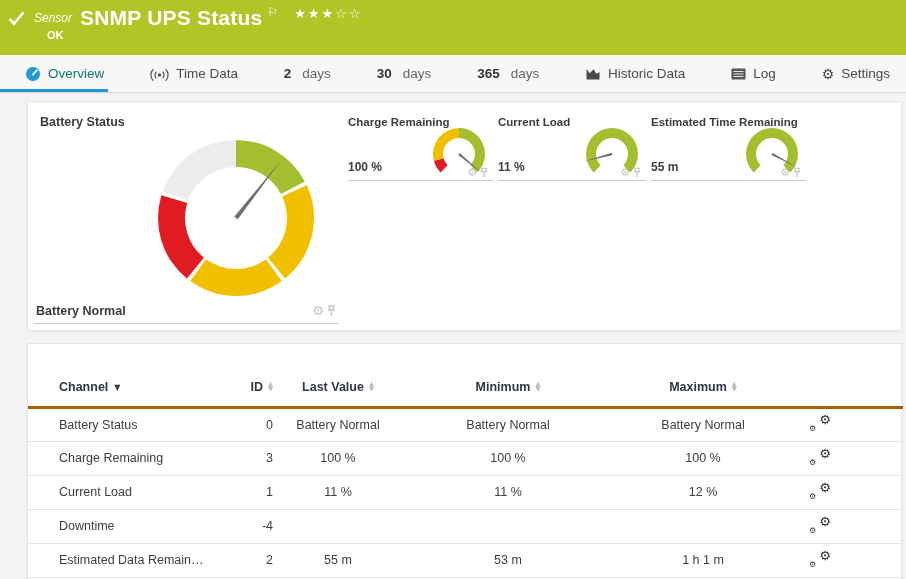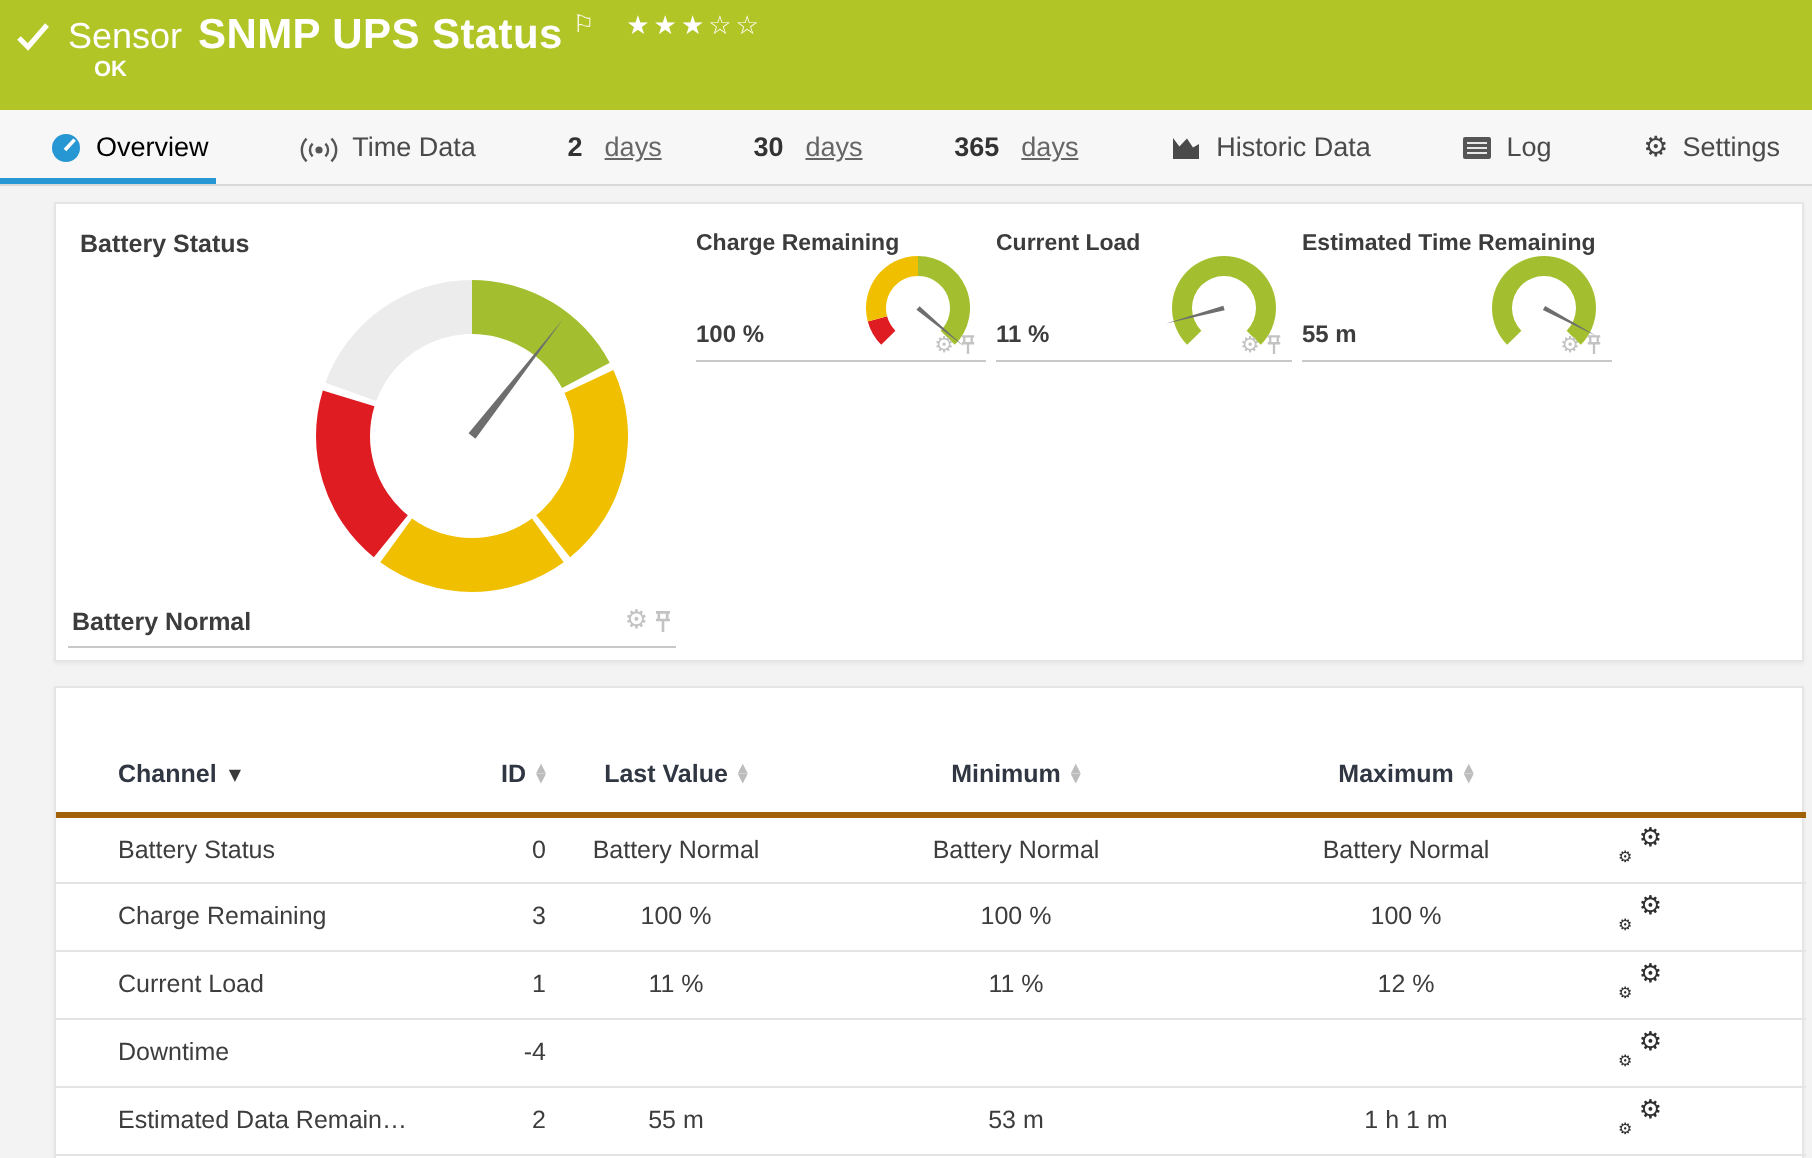--- a/index.html
+++ b/index.html
@@ -5,34 +5,34 @@
   * { margin:0; padding:0; box-sizing:border-box; }
   html,body { width:906px; height:579px; overflow:hidden; }
   body {
     font-family:"Liberation Sans","DejaVu Sans",sans-serif;
     background:#f3f3f3; color:#3d3d3d;
   }
   
   .topbar { height:55px; background:#b2c527; color:#fff; position:relative; }
   .topbar-row1 { display:flex; align-items:center; padding:6px 0 0 8px; }
   .check-icon { width:17px; height:15px; flex:0 0 auto; }
-  .kind { font-size:18px; margin-left:9px; }
+  .kind { font-style:italic; font-size:12px; margin-left:9px; }
   .sensor-title { font-weight:bold; font-size:21px; margin-left:8px; letter-spacing:.2px; }
   .flag-icon { font-size:12px; margin-left:5px; transform:translateY(-6px); font-family:"DejaVu Sans",sans-serif;}
   .stars { margin-left:16px; font-size:13px; letter-spacing:2px; transform:translateY(-5px); font-family:"DejaVu Sans",sans-serif;}
   .status-ok { position:absolute; left:47px; top:29px; font-size:11px; font-weight:bold; }
   
   .tabs { height:38px; background:#f7f7f7; border-bottom:1px solid #d8d8d8;
           display:flex; justify-content:space-between; align-items:stretch;
           padding:0 16px 0 25px; }
   .tab { position:relative; display:flex; align-items:center; gap:7px;
          font-size:13.5px; color:#4a4a4a; cursor:pointer; }
   .tab .num { font-weight:bold; color:#333; margin-right:4px; }
-  .tab .unit { color:#666;text-decoration:underline; }
-  .tab.active { color:#000000; }
+  .tab .unit { color:#666; }
+  .tab.active { color:#0f766e; }
   .tab.active::after { content:""; position:absolute; left:-30px; right:-4px;
                        bottom:0; height:3px; background:#2797d4; }
   .ticon { flex:0 0 auto; }
   .gear-glyph { font-family:"DejaVu Sans",sans-serif; font-style:normal; }
   .tab .gear-glyph { font-size:14px; color:#444; }
   
   .panel { background:#fff; border:1px solid #e5e5e5; margin-left:27px; width:875px;
            box-shadow:0 1px 2px rgba(0,0,0,.05); }
   .panel-gauges { margin-top:8px; height:230px; display:flex; position:relative; }
   .panel-table { margin-top:12px; height:250px; padding-top:24px; }

